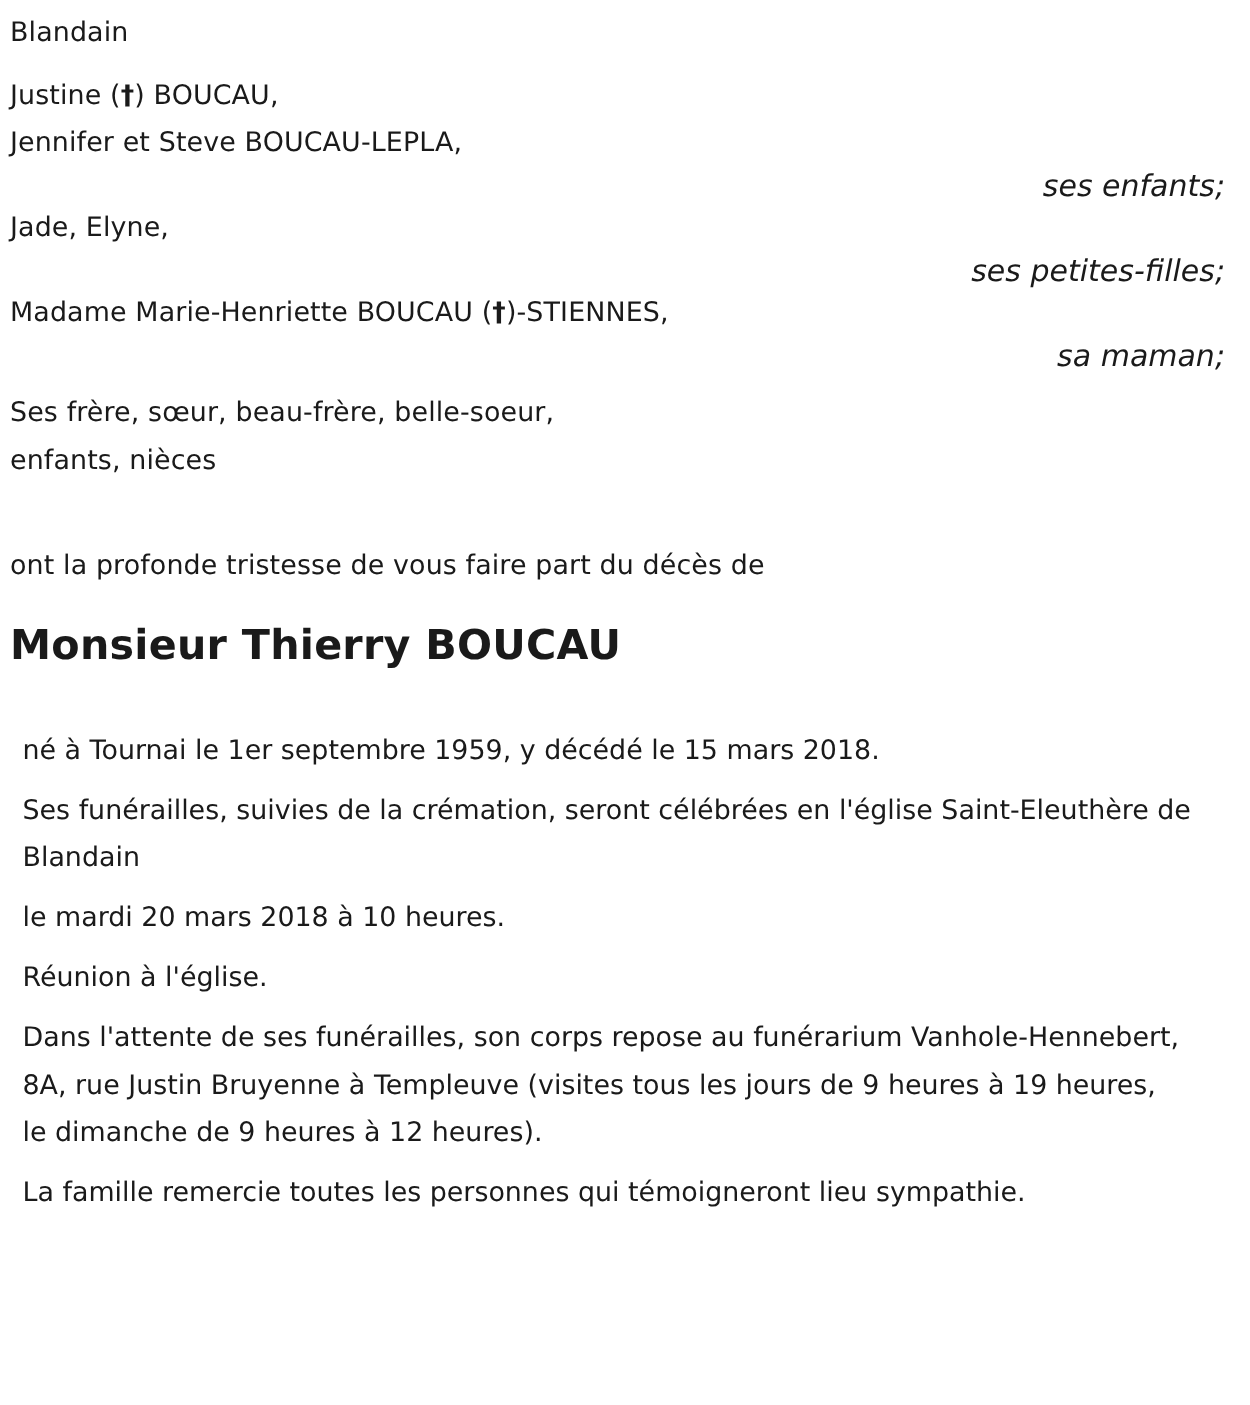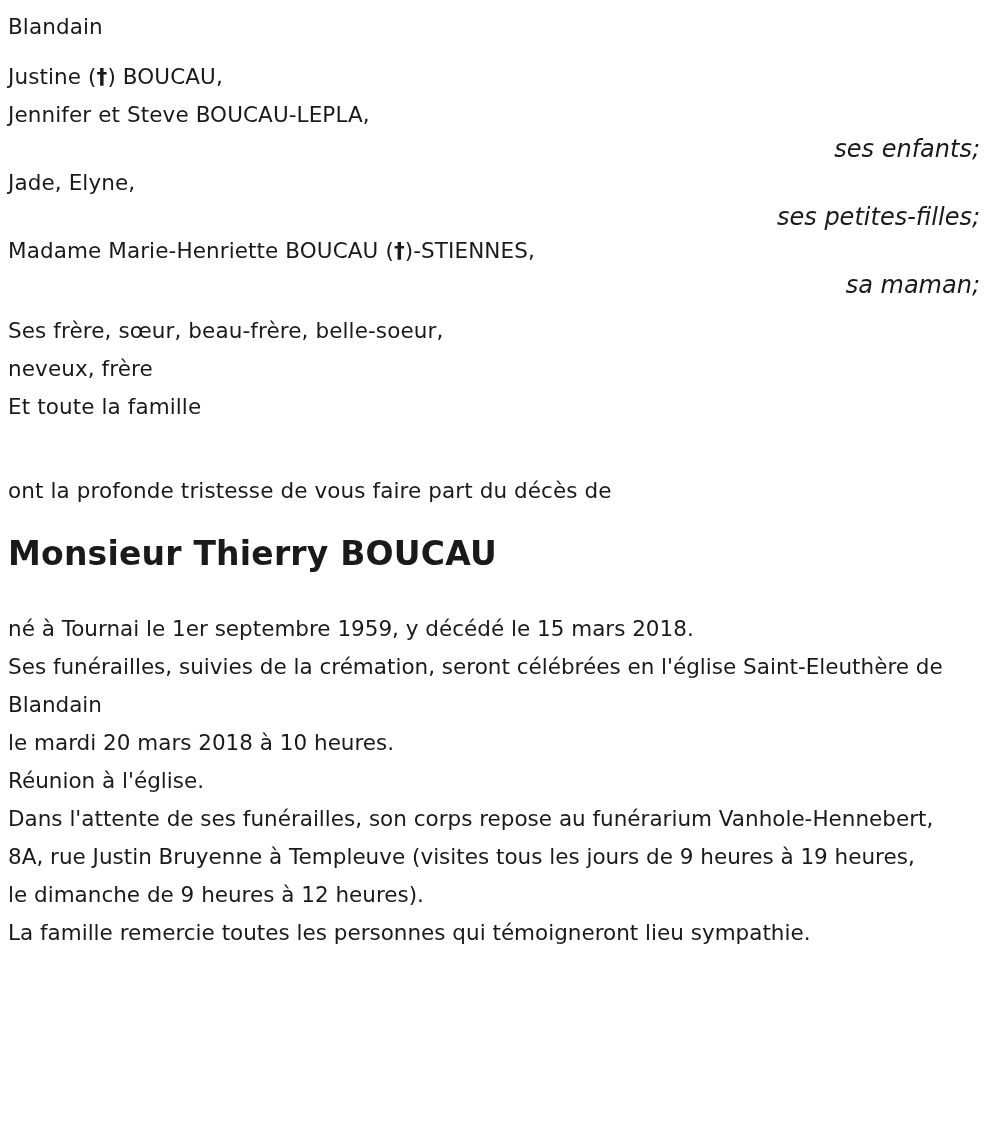--- a/index.html
+++ b/index.html
@@ -51,21 +51,21 @@
     font-size: 33px;
     font-weight: bold;
     line-height: 44px;
     letter-spacing: 0.2px;
     white-space: nowrap;
   }
   .para {
     font-size: 21.5px;
     line-height: 38px;
     max-width: 982px;
-    margin: 0;
+    margin: 10px;
   }
   .para-narrow {
     max-width: 860px;
   }
   .para-mid {
     max-width: 930px;
   }
 </style>
 </head>
 <body>
@@ -85,22 +85,21 @@
 
   <div class="relation">ses petites-filles;</div>
 
   <div class="line block">Madame Marie-Henriette BOUCAU (<span class="dagger">†</span>)-STIENNES,</div>
 
   <div class="relation">sa maman;</div>
 
   <div class="gap-sm"></div>
 
   <div class="line block">Ses frère, sœur, beau-frère, belle-soeur,</div>
-  <div class="line block">neveux, frère</div>
-  <div class="line block">Et toute la famille</div>
+  <div class="line block">enfants, nièces</div>
 
   <div class="gap-xl"></div>
 
   <div class="line block">ont la profonde tristesse de vous faire part du décès de</div>
 
   <div class="gap-md"></div>
 
   <div class="headline">Monsieur Thierry BOUCAU</div>
 
   <div class="gap-lg"></div>

